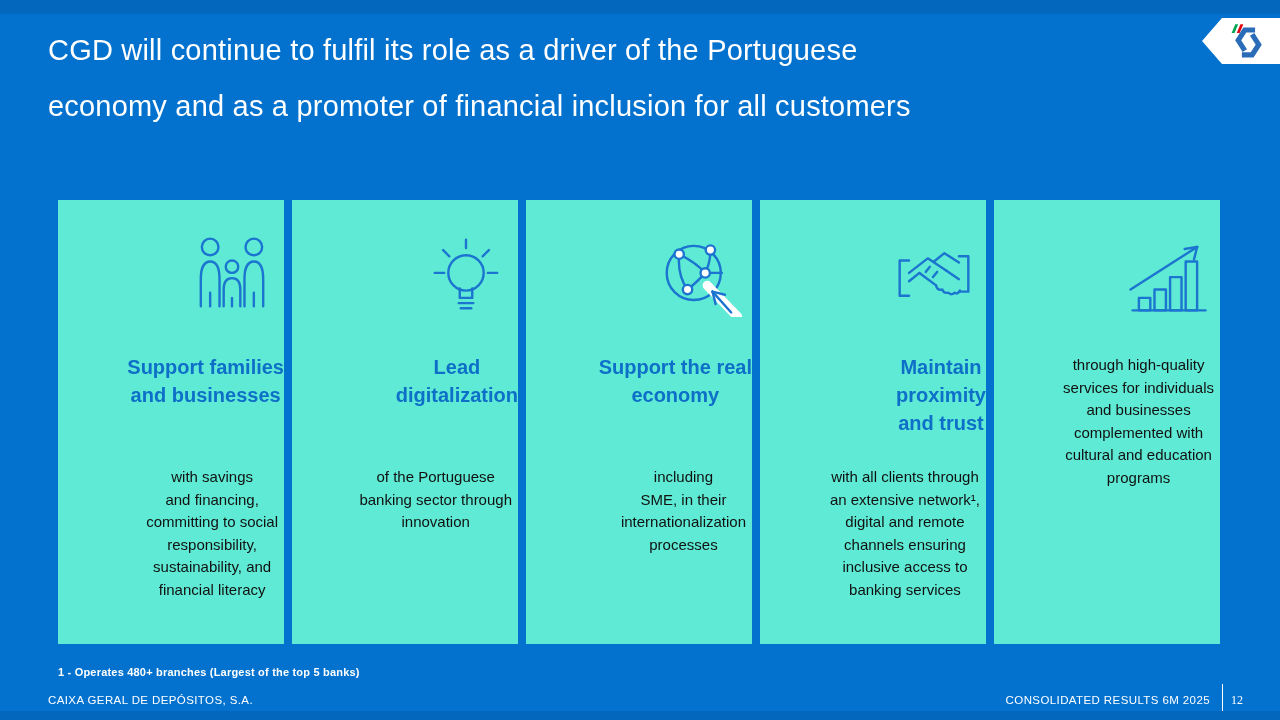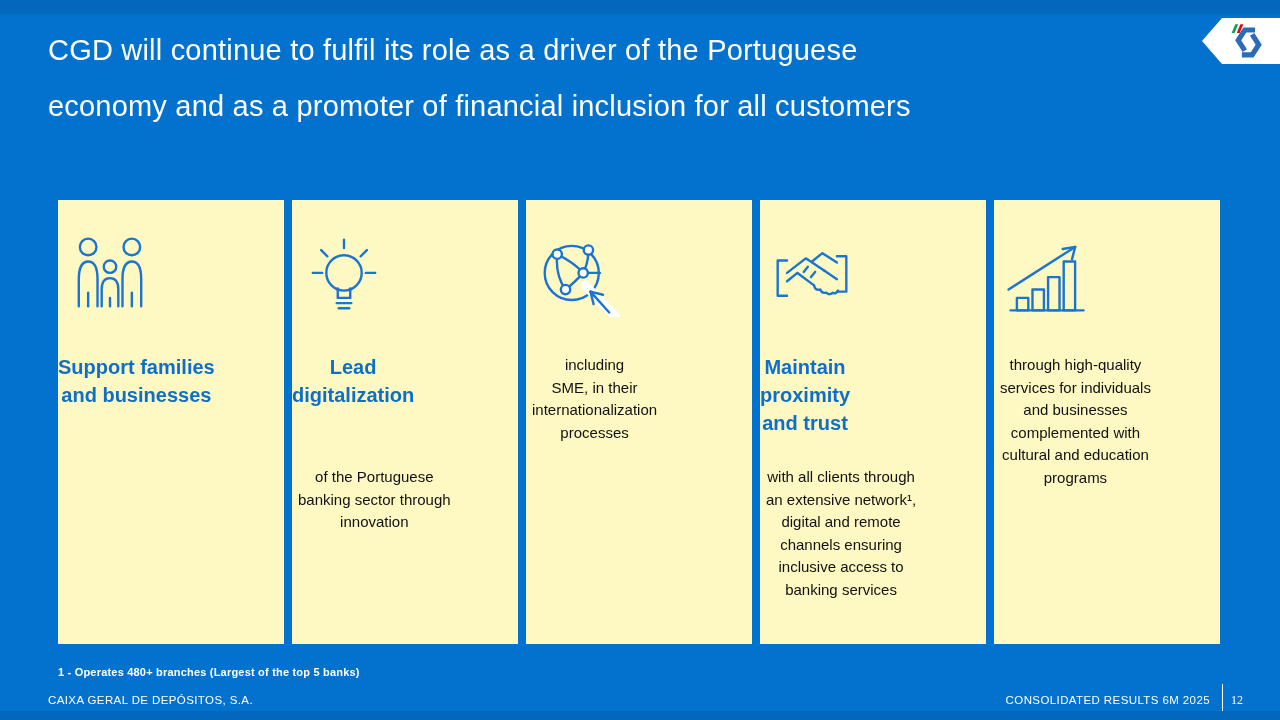--- a/index.html
+++ b/index.html
@@ -18,21 +18,21 @@
   .logo-banner{
     position:absolute;top:18px;right:0;width:78px;height:46px;background:#ffffff;
     clip-path:polygon(0 50%,20px 0,100% 0,100% 100%,20px 100%);
     display:flex;align-items:center;justify-content:center;padding-left:12px;box-sizing:border-box;
   }
   .cards{
     position:absolute;left:58px;top:200px;width:1162px;height:444px;
     display:flex;gap:8px;
   }
   .card{
-    flex:1;background:#fef9c3;display:flex;flex-direction:column;align-items:flex-start;
+    flex:1;background:#5eead4;display:flex;flex-direction:column;align-items:flex-end;
   }
   .card-icon{height:150px;display:flex;align-items:center;justify-content:center;}
   .card-heading{
     height:112px;box-sizing:border-box;padding-top:3px;
     color:#0e6fc8;font-size:20px;line-height:28px;font-weight:bold;
     text-align:center;white-space:pre-line;
   }
   .card-body{
     margin-top:4px;padding:0 6px;
     color:#111111;font-size:15px;line-height:22.5px;
@@ -82,20 +82,26 @@
         <path d="M20,70 V44 C20,32 24,27 29,27 C34,27 38,32 38,44 V70"></path>
         <path d="M29,70 V57"></path>
         <path d="M62,70 V44 C62,32 66,27 71,27 C76,27 80,32 80,44 V70"></path>
         <path d="M71,70 V57"></path>
         <path d="M42,70 V54 C42,46 45,43 50,43 C55,43 58,46 58,54 V70"></path>
         <path d="M50,70 V62"></path>
       </svg>
     </div>
     <div class="card-heading">Support families
 and businesses</div>
+    <div class="card-body">with savings
+and financing,
+committing to social
+responsibility,
+sustainability, and
+financial literacy</div>
   </div>
 
   <div class="card">
     <div class="card-icon">
       <svg width="104" height="84" viewBox="0 0 100 80" class="oicon">
         <circle cx="50" cy="38" r="17"></circle>
         <path d="M44,53 V62 H56 V53"></path>
         <path d="M43,67 H57"></path>
         <path d="M45,72 H55"></path>
         <path d="M50,6 V14"></path>
@@ -124,20 +130,22 @@
         <path d="M57,50 L86,80" stroke="#ffffff" stroke-width="9"></path>
         <circle cx="30" cy="20" r="4.5" fill="#ffffff"></circle>
         <circle cx="60" cy="16" r="4.5" fill="#ffffff"></circle>
         <circle cx="55" cy="38" r="4.5" fill="#ffffff"></circle>
         <circle cx="38" cy="54" r="4.5" fill="#ffffff"></circle>
         <path d="M62,56 L80,76"></path>
         <path d="M62,56 L74,59"></path>
         <path d="M62,56 L65,68"></path>
       </svg>
     </div>
+    <div class="card-heading">Support the real
+economy</div>
     <div class="card-body">including
 SME, in their
 internationalization
 processes</div>
   </div>
 
   <div class="card">
     <div class="card-icon">
       <svg width="104" height="84" viewBox="0 0 100 80" class="oicon">
         <path d="M26,26 H17 V60 H26"></path>

